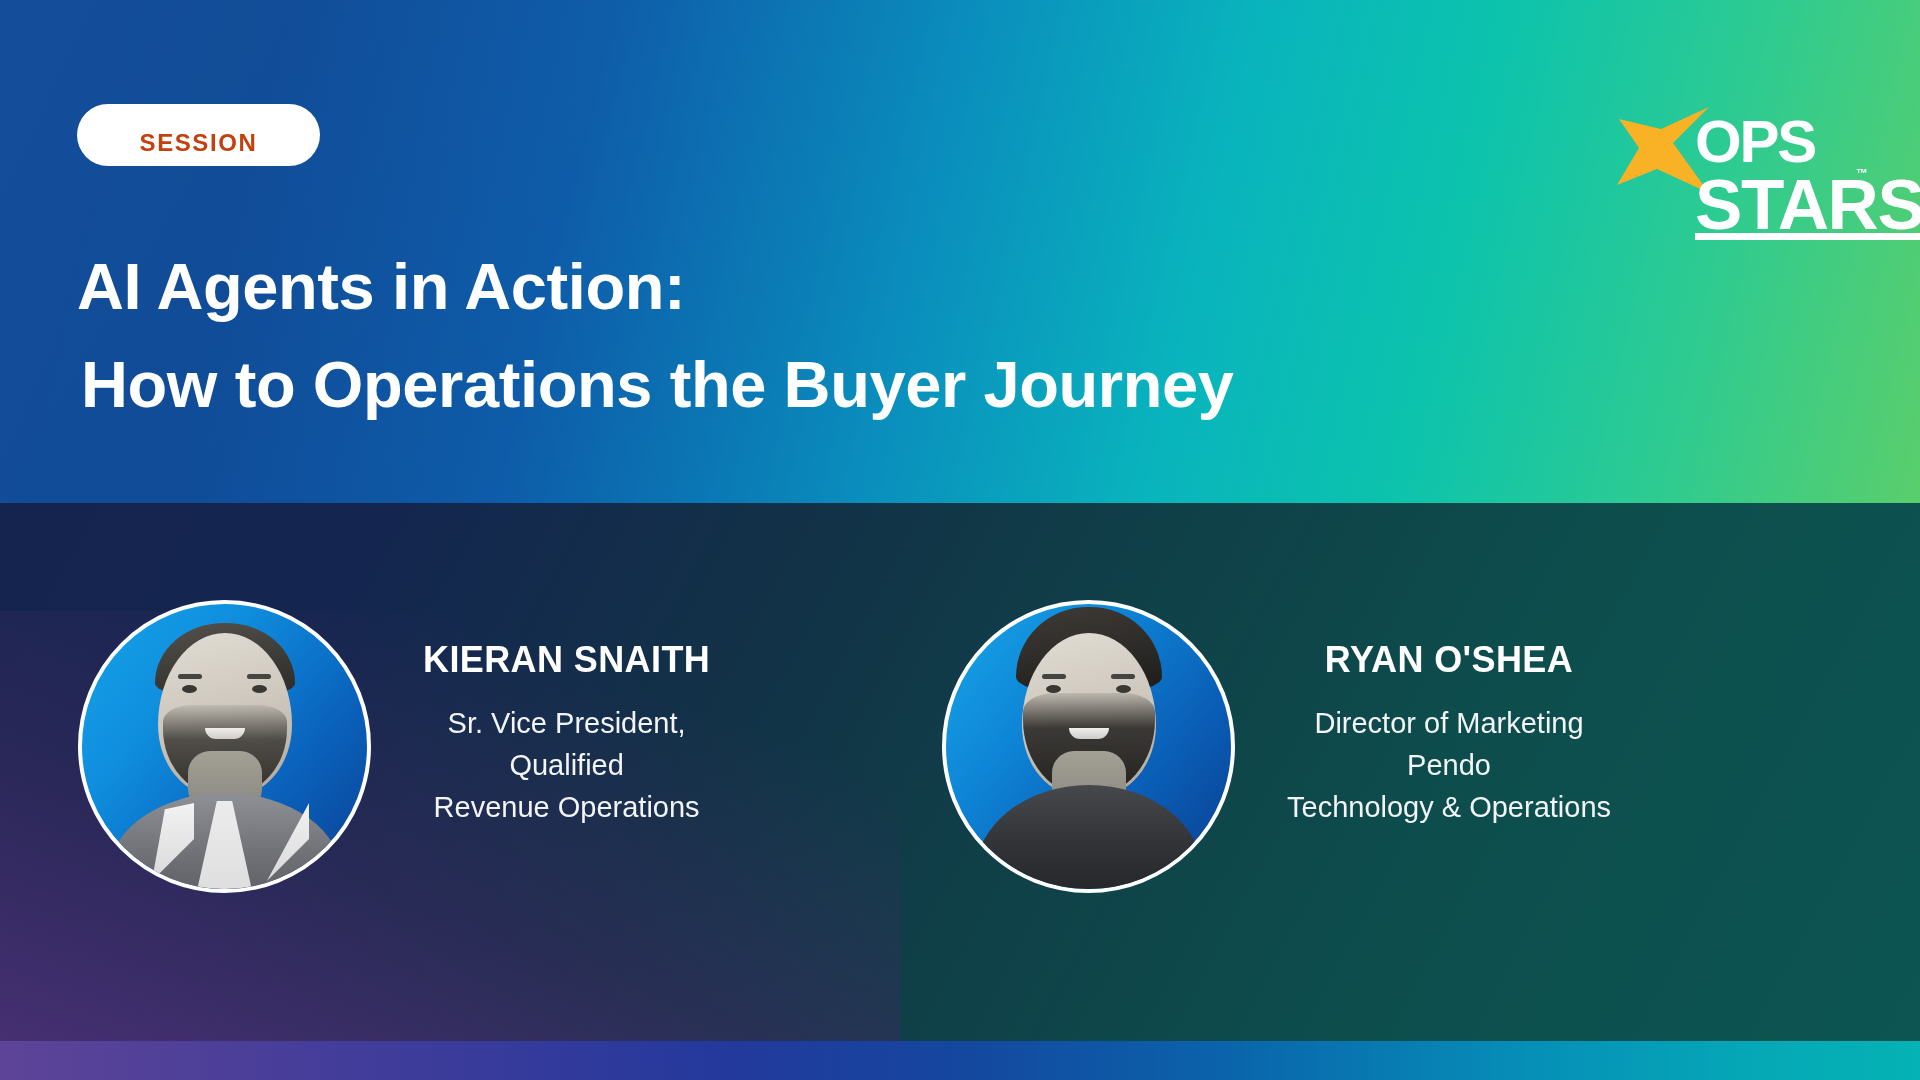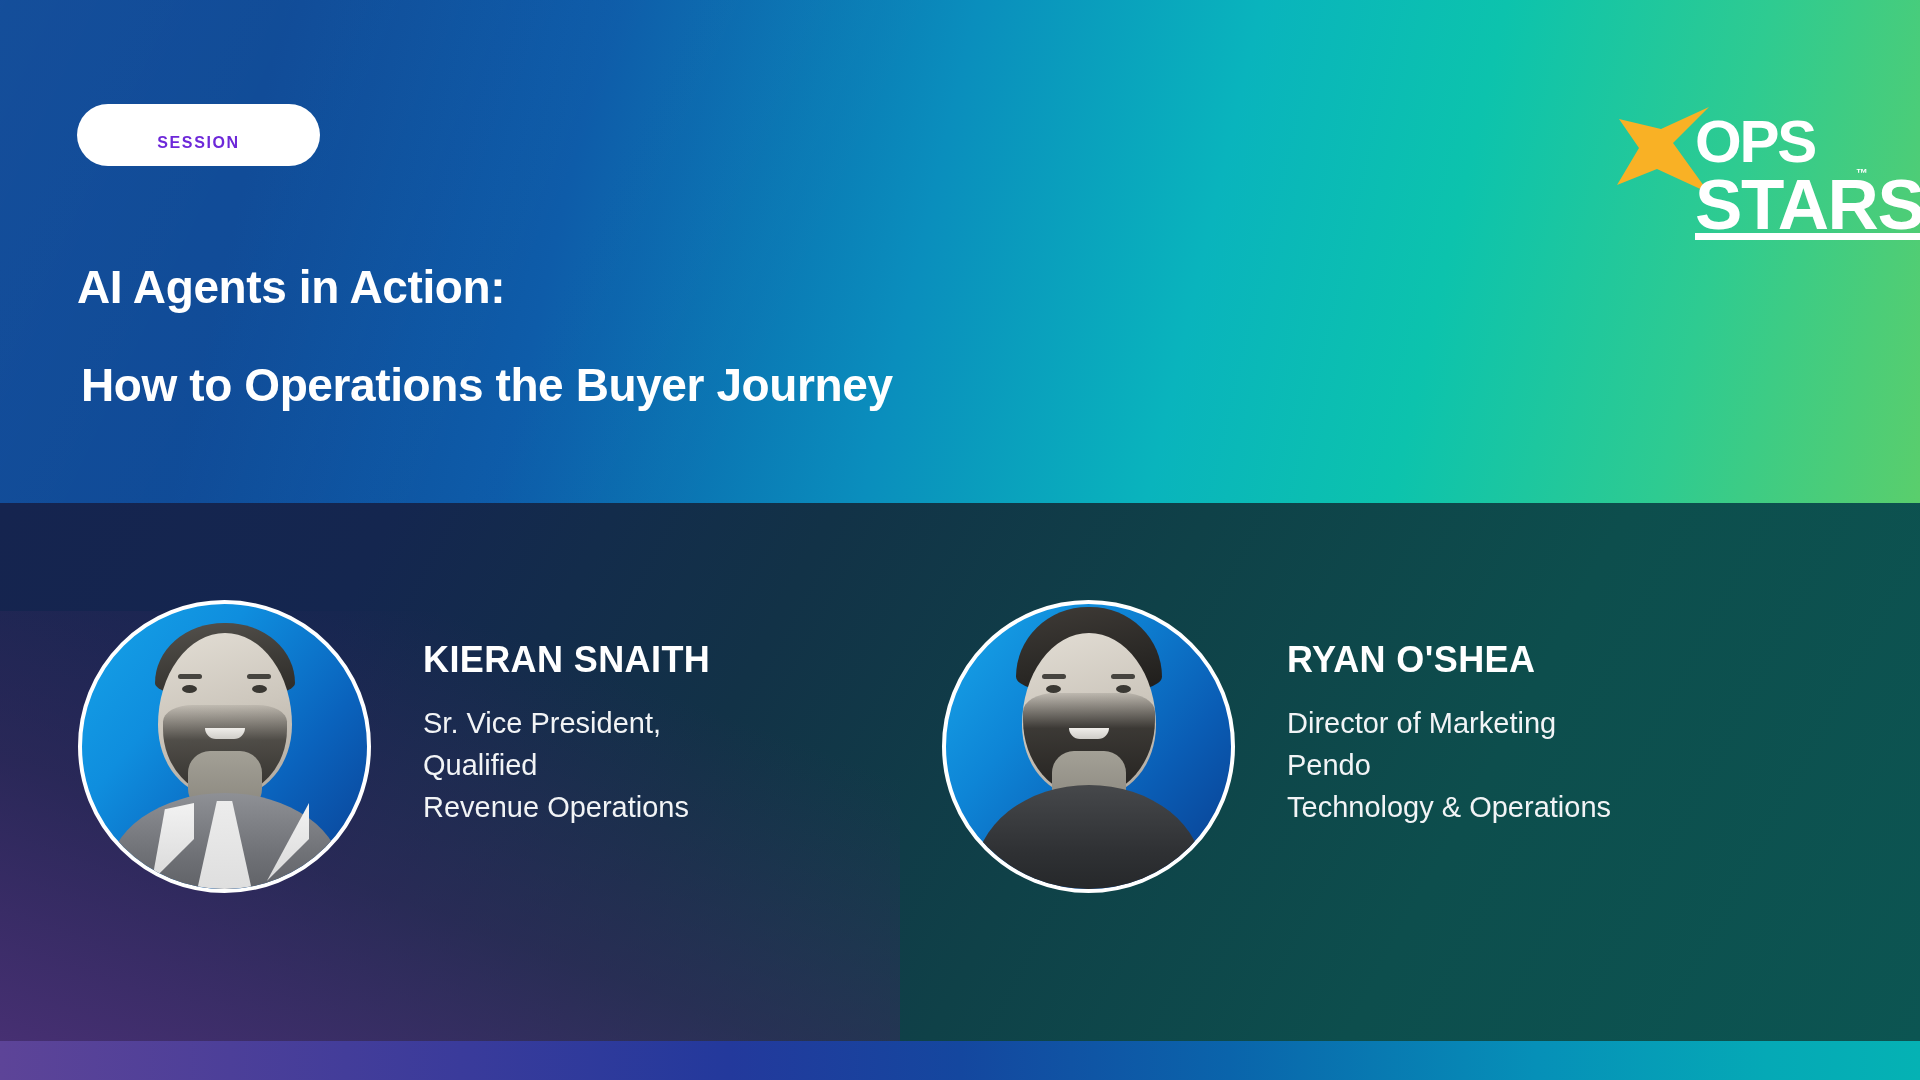--- a/index.html
+++ b/index.html
@@ -77,35 +77,35 @@
 
   
   .session-badge {
     position:absolute; left:77px; top:104px;
     width:243px; height:62px;
     background:#ffffff;
     border-radius:31px;
     display:flex; align-items:center; justify-content:center;
   }
   .session-badge span {
-    color:#6d28d9;
-    font-size:16px;
+    color:#c2410c;
+    font-size:24px;
     font-weight:bold;
     letter-spacing:1.6px;
     margin-top:16px;
   }
 
   
   .title-block {
     position:absolute; left:77px; top:238px;
     width:1560px;
   }
   .title-line {
     color:#ffffff;
-    font-size:46px;
+    font-size:65px;
     font-weight:bold;
     line-height:98px;
     letter-spacing:-0.4px;
     white-space:nowrap;
   }
   .title-line-2 { padding-left:4px; }
 
   
   .opsstars-logo {
     position:absolute; left:1617px; top:95px;
@@ -128,21 +128,21 @@
   .logo-ops   { font-size:60px; }
   .logo-stars { font-size:71px; margin-top:-3px; letter-spacing:-1.4px;text-decoration:underline; }
   .logo-tm {
     position:absolute; right:-13px; top:54px;
     color:#ffffff; font-size:12px; font-weight:bold;
   }
 
   
   .speakers {
     position:absolute; left:0; top:600px;
-    width:1920px; height:330px;
+    width:1920px; height:330px;text-align:center;
   }
   .speaker {
     position:absolute; top:0;
     display:flex; align-items:flex-start;
   }
   .speaker-1 { left:78px; }
   .speaker-2 { left:942px; }
 
   .avatar {
     position:relative;

